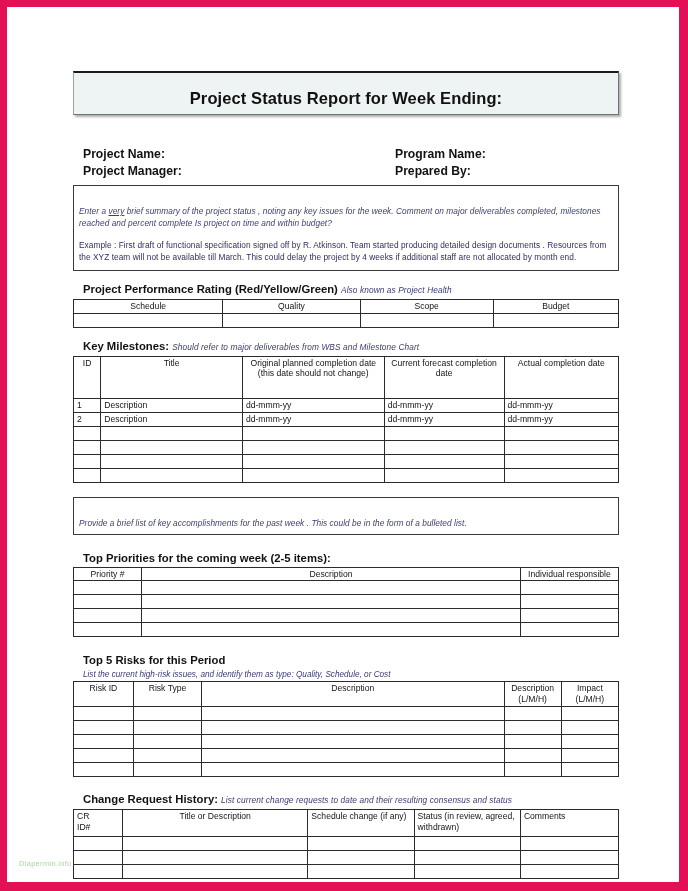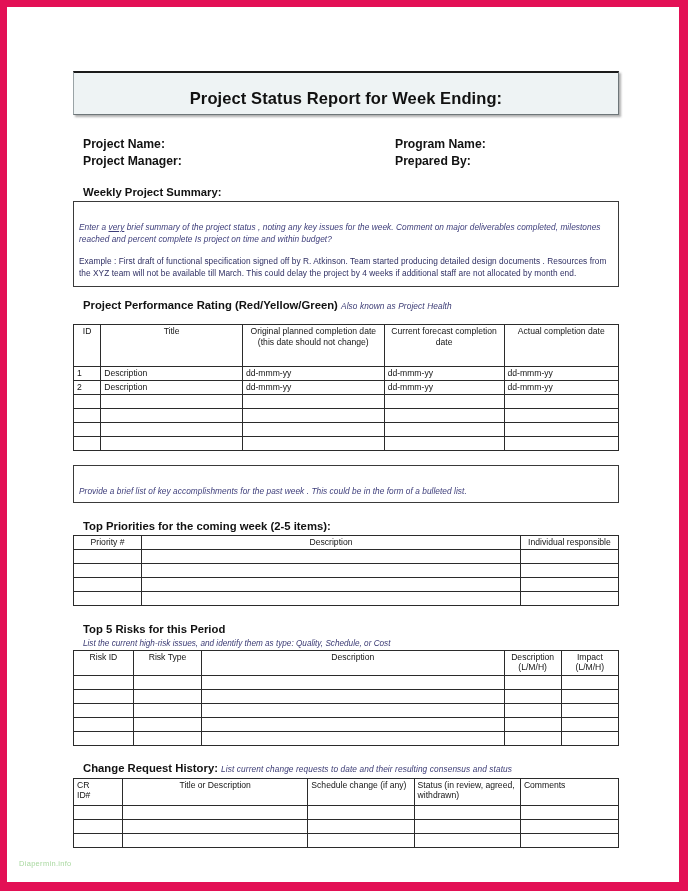--- a/index.html
+++ b/index.html
@@ -57,21 +57,21 @@
   }
 
   
   .names {
     position: relative;
     height: 42px;
     margin-bottom: 4px;
   }
   .names .col {
     position: absolute;
-    top: 4px;
+    top: 14px;
   }
   .names .colL { left: 10px; }
   .names .colR { left: 322px; }
   .names .row {
     font-size: 12.2px;
     font-weight: bold;
     color: #121212;
     line-height: 17px;
     white-space: nowrap;
   }
@@ -180,32 +180,56 @@
           <div class="row">Project Name:</div>
           <div class="row">Project Manager:</div>
         </div>
         <div class="col colR">
           <div class="row">Program Name:</div>
           <div class="row">Prepared By:</div>
         </div>
       </div>
 
       <div class="sec">
-        <div class="sec-head">Weekly Project Summary:</div>
         <div class="textbox" style="height:86px;">
           <p><span>Enter a </span><u>very</u><span> brief summary of the project status , noting any key issues for the week.  Comment on major deliverables completed, milestones reached and percent complete  Is project on time and within budget?</span></p>
           <p class="ex gap">Example : First draft of functional specification signed off by R. Atkinson. Team started producing detailed design documents . Resources from the XYZ team will not be available till March. This could delay the project by 4 weeks if additional staff are not allocated by month end.</p>
         </div>
       </div>
 
       <div class="sec">
         <div class="sec-head"><span>Project Performance Rating (Red/Yellow/Green)</span> <span class="hint">Also known as Project Health</span></div>
+        <table class="grid">
+          <colgroup>
+              <col style="width:27.4%">
+              <col style="width:25.2%">
+              <col style="width:24.4%">
+              <col style="width:23.0%">
+            </colgroup>
+          <thead>
+            <tr>
+              <th>Schedule</th>
+              <th>Quality</th>
+              <th>Scope</th>
+              <th>Budget</th>
+            </tr>
+          </thead>
+          <tbody>
+            <tr>
+              <td class="blank"></td>
+              <td class="blank"></td>
+              <td class="blank"></td>
+              <td class="blank"></td>
+            </tr>
+          </tbody>
+        </table>
       </div>
 
       <div class="sec">
+        <div class="sec-head"><span>Key Milestones:</span> <span class="hint">Should refer to major deliverables from WBS and Milestone Chart</span></div>
         <table class="grid">
           <colgroup>
               <col style="width:5.0%">
               <col style="width:26.0%">
               <col style="width:26.0%">
               <col style="width:22.0%">
               <col style="width:21.0%">
             </colgroup>
           <thead>
             <tr>

